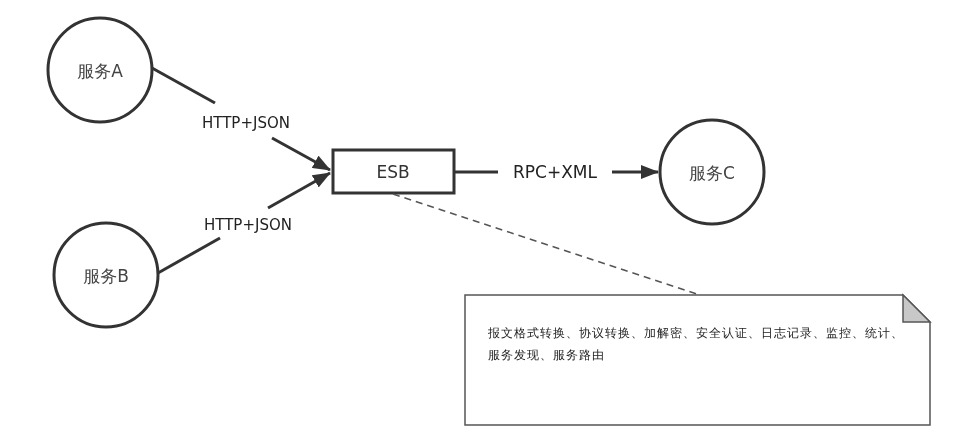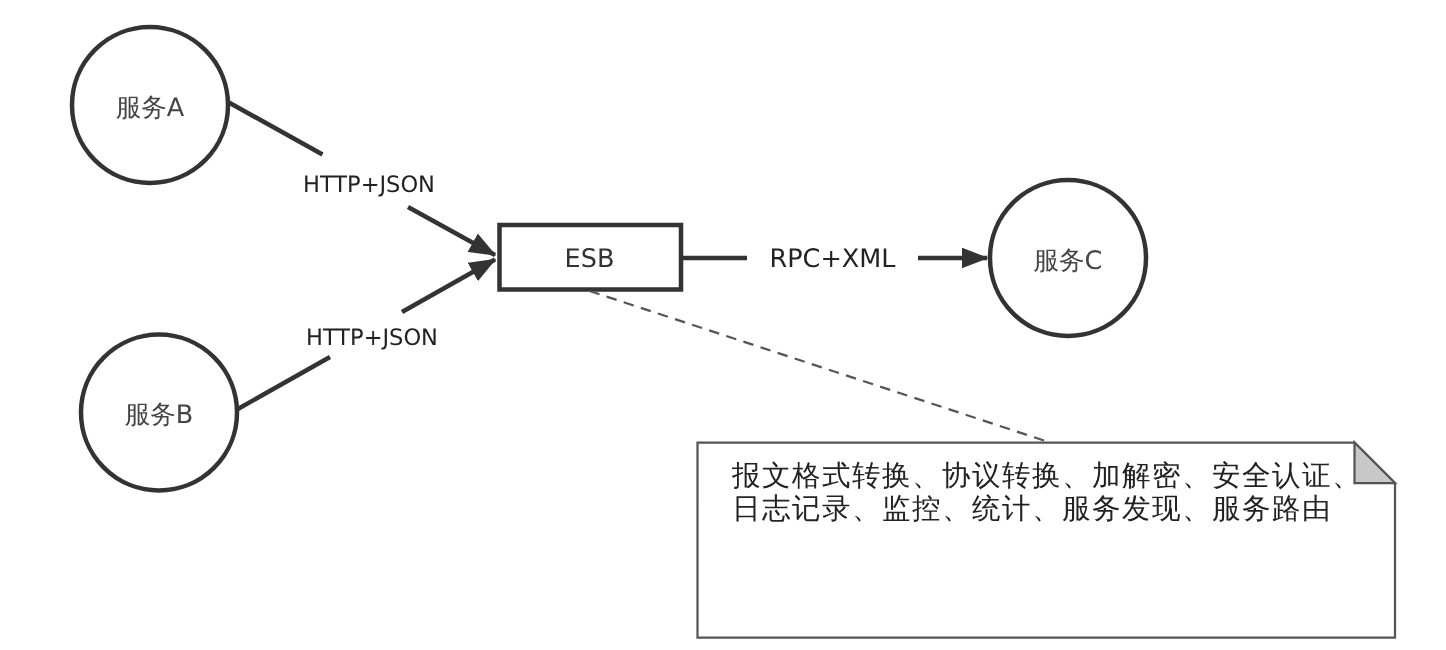--- a/index.html
+++ b/index.html
@@ -1,21 +1,21 @@
 <!DOCTYPE html>
 <html><head>
 <meta charset="utf-8">
 <style>
   html, body { margin: 0; padding: 0; background: #ffffff; }
   body { width: 964px; height: 433px; overflow: hidden; position: relative; font-family: "DejaVu Sans", sans-serif; }
   svg { position: absolute; left: 0; top: 0; }
   .node-label { font-size: 17px; fill: #444; }
   .edge-label { font-size: 15px; fill: #222; }
   .esb-label { font-size: 17px; fill: #333; }
-  .note-text { position: absolute; left: 488px; top: 306px; width: 420px; font-size: 19px; line-height: 22px; color: #222; letter-spacing: 1px; }
+  .note-text { position: absolute; left: 488px; top: 322px; width: 420px; font-size: 12px; line-height: 22px; color: #222; letter-spacing: 1px; }
 </style>
 </head>
 <body>
 
 <svg width="964" height="433" viewBox="0 0 964 433">
   <defs>
     <marker id="arrow" markerWidth="10" markerHeight="10" refX="9" refY="5" orient="auto" markerUnits="userSpaceOnUse">
       <path d="M0,0 L10,5 L0,10 Z" fill="#333"></path>
     </marker>
     <marker id="arrowBig" markerWidth="18" markerHeight="14" refX="17" refY="7" orient="auto" markerUnits="userSpaceOnUse">

